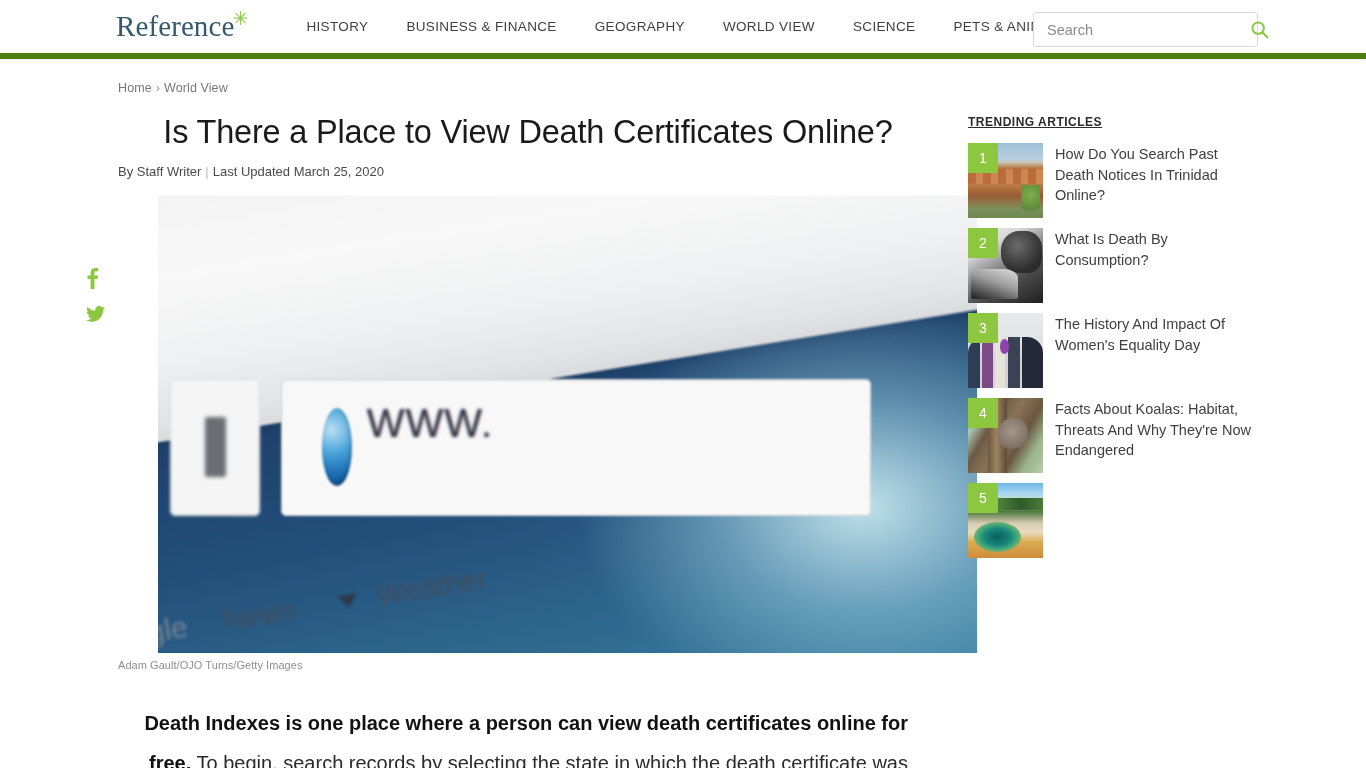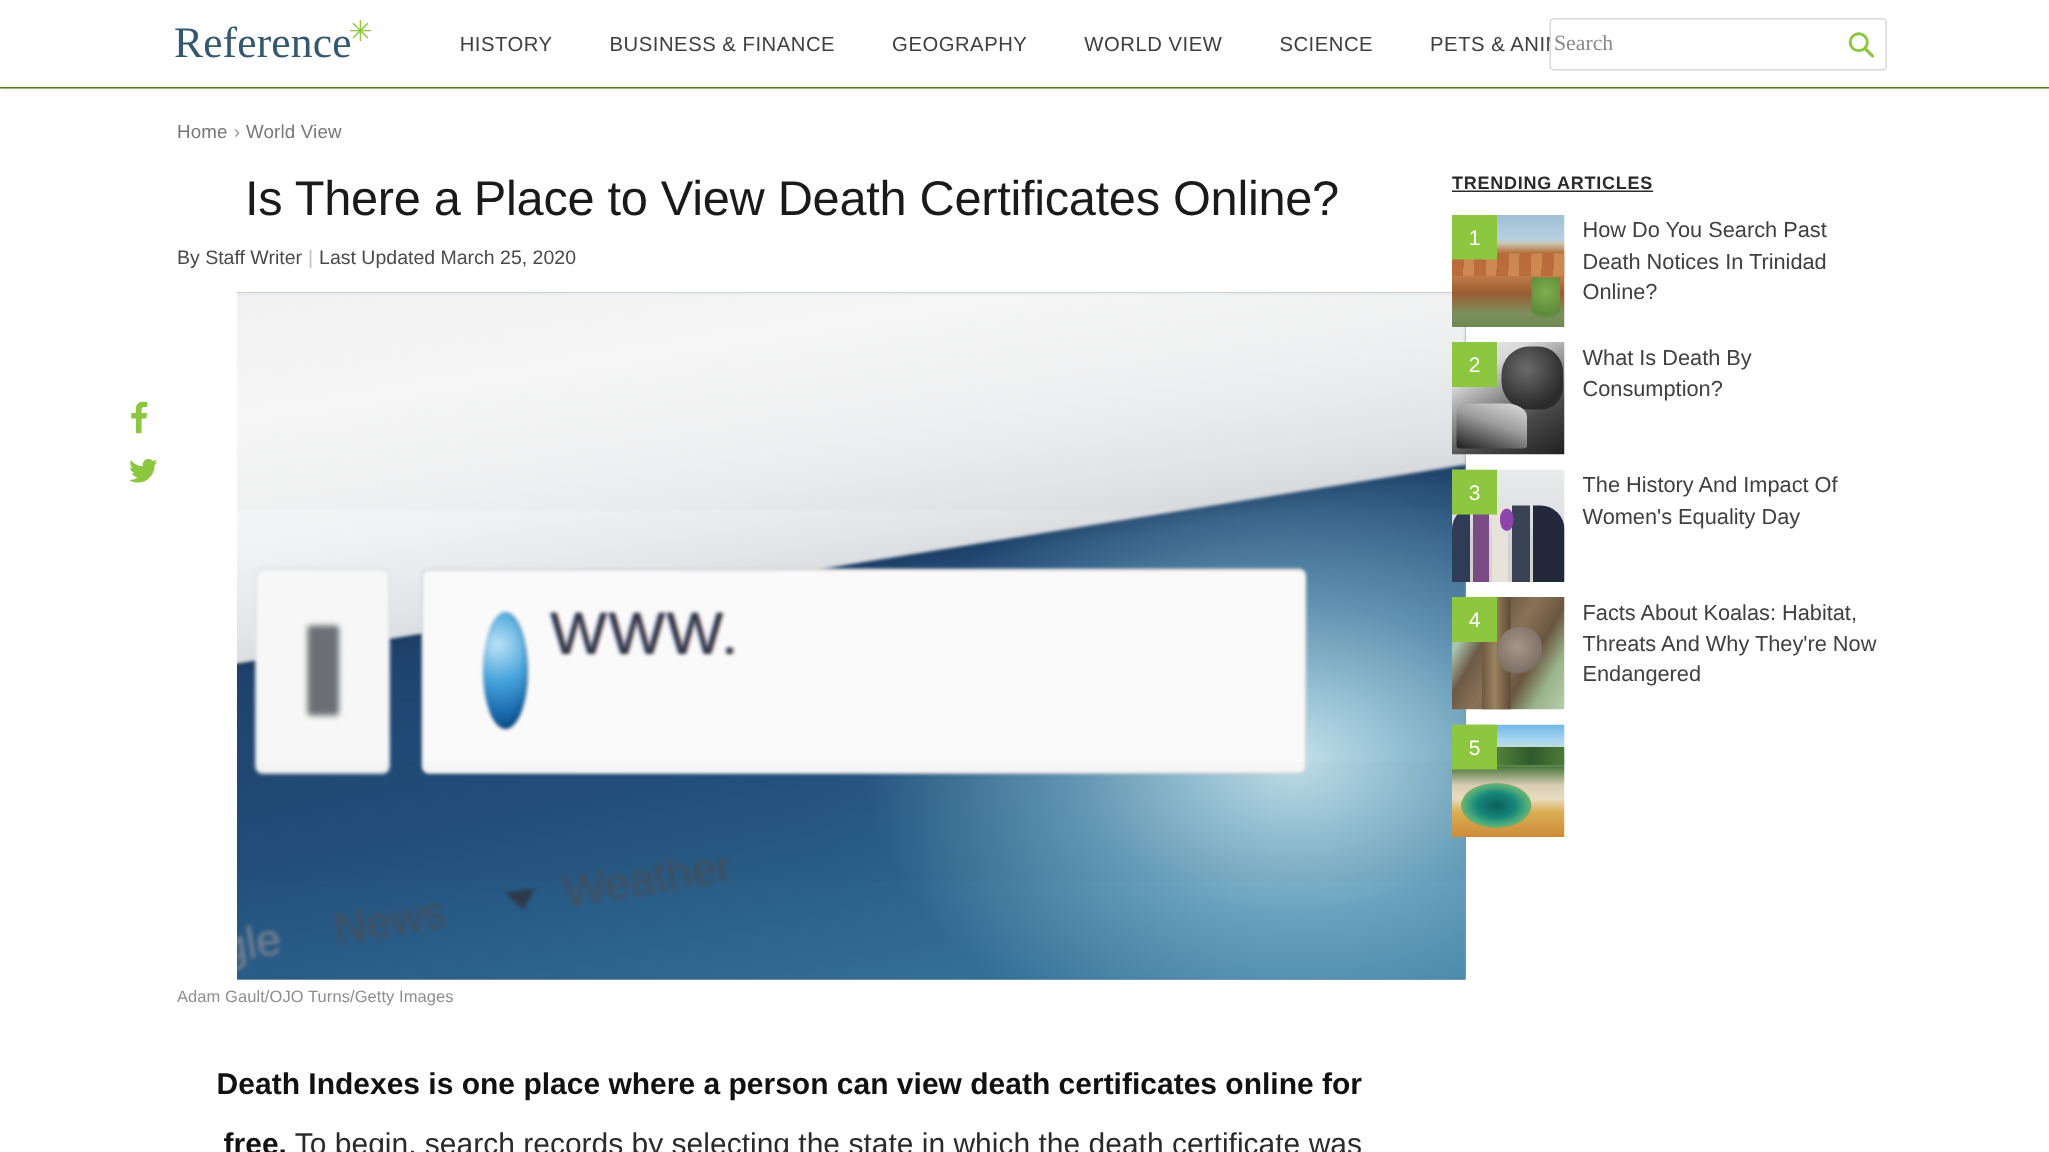--- a/index.html
+++ b/index.html
@@ -11,21 +11,21 @@
     background: #ffffff;
     font-family: "Liberation Sans", sans-serif;
     color: #222222;
   }
 
   
   .site-header {
     position: relative;
     height: 59px;
     background: #ffffff;
-    border-bottom: 1px solid #4d7c0f;
+    border-bottom: 6px solid #4d7c0f;
     box-shadow: 0 1px 3px rgba(0,0,0,0.07);
     display: flex;
     align-items: center;
     z-index: 20;
   }
   .logo {
     margin-left: 116px;
     font-family: "Liberation Serif", serif;
     font-size: 29px;
     color: #34596e;
@@ -70,22 +70,22 @@
     display: flex;
     align-items: center;
   }
   .search-input {
     border: 0;
     outline: 0;
     background: transparent;
     flex: 1;
     font-size: 14.5px;
     color: #4d7c0f;
-    padding: 0 10px 0 2px;
-    font-family: Liberation Serif, serif;
+    padding: 0 10px 0 13px;
+    font-family: Liberation Sans, sans-serif;
   }
   .search-input::placeholder { color: #8a8a8a; }
   .search-btn {
     width: 38px; height: 33px;
     border: 0; background: transparent;
     cursor: pointer;
     display: flex; align-items: center; justify-content: center;
   }
 
   

